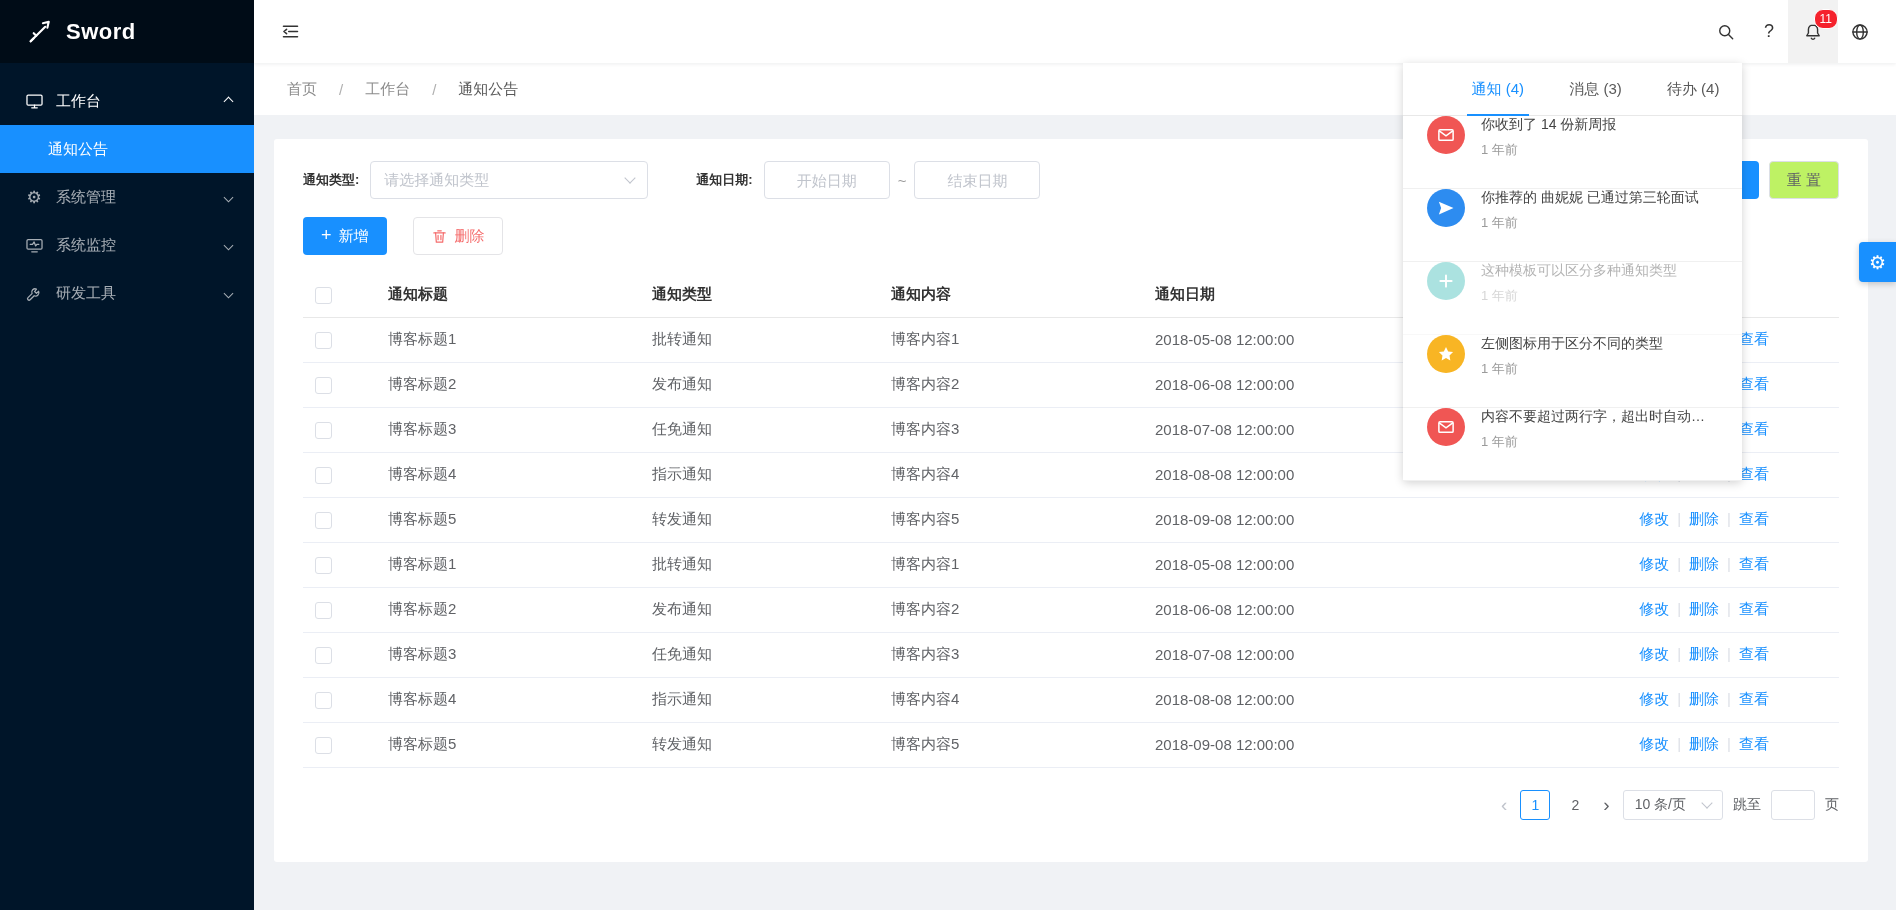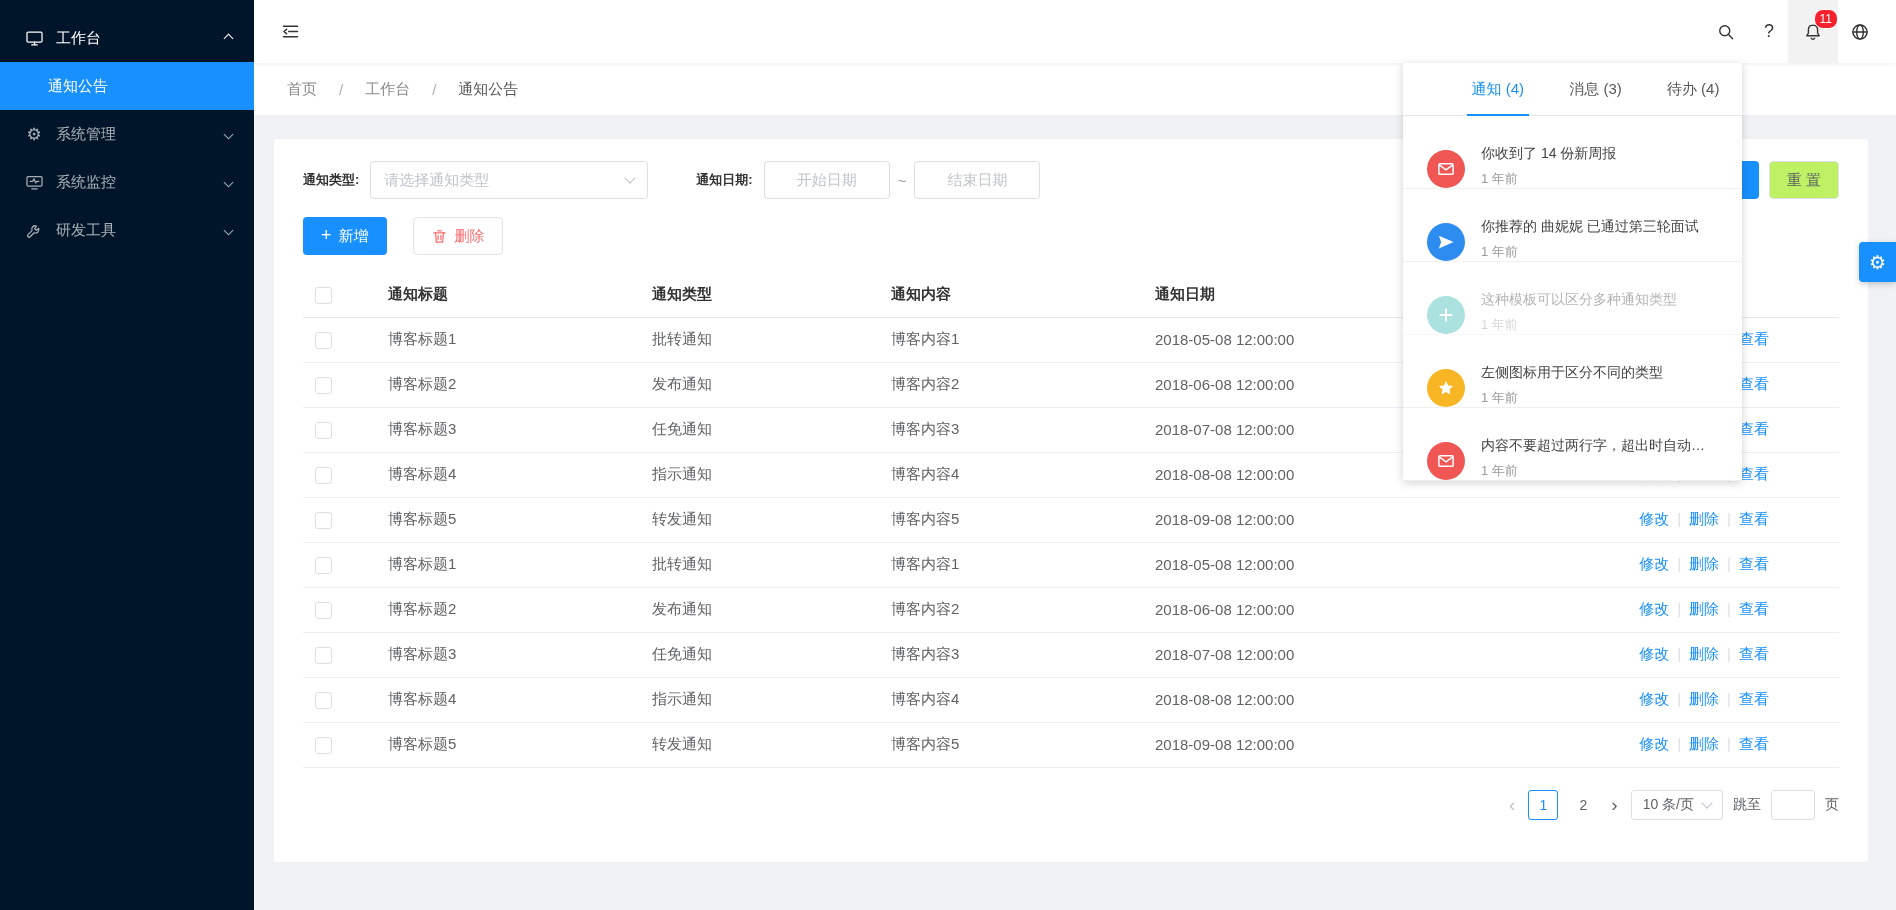--- a/index.html
+++ b/index.html
@@ -57,21 +57,21 @@
   
   .filters { display:flex; align-items:center; margin-top:2px; }
   .f-label { font-size:13px; font-weight:bold; color:#333; margin-right:11px; white-space:nowrap; }
   .f-group { display:flex; align-items:center; }
   .f-group + .f-group { margin-left:48px; }
   .select-box { width:278px; height:38px; border:1px solid #dcdfe6; border-radius:4px; background:#fff; display:flex; align-items:center; padding:0 13px; cursor:pointer; }
   .select-placeholder { color:#c0c4cc; font-size:15px; flex:1; }
   .sel-chev { width:8px; height:8px; border-right:1.5px solid #c0c4cc; border-bottom:1.5px solid #c0c4cc; transform:rotate(45deg); margin-top:-4px; }
   .text-input { width:268px; height:38px; border:1px solid #dcdfe6; border-radius:4px; padding:0 13px; font-size:15px; color:#606266; font-family:"Liberation Sans",sans-serif; outline:none; }
   .text-input::placeholder { color:#c0c4cc; }
-  .date-input { width:126px; height:38px; border:1px solid #dcdfe6; border-radius:4px; font-size:15px; text-align:center; color:#c2410c; font-family:Liberation Serif, serif; outline:none; }
+  .date-input { width:126px; height:38px; border:1px solid #dcdfe6; border-radius:4px; font-size:15px; text-align:center; color:#c2410c; font-family:Liberation Sans, sans-serif; outline:none; }
   .date-input::placeholder { color:#c0c4cc; }
   .date-sep { margin:0 8px; color:#9a9a9a; font-size:15px; }
   .filter-btns { margin-left:auto; display:flex; gap:10px; }
 
   .btn { height:38px; border-radius:4px; font-size:15px; display:inline-flex; align-items:center; justify-content:center; padding:0 17px; cursor:pointer; border:1px solid transparent; white-space:nowrap; gap:7px; font-family:"Liberation Sans",sans-serif; }
   .btn-primary { background:#1890ff; color:#fff; }
   .btn-default { background:#bef264; border-color:#dcdfe6; color:#606266; }
   .btn-danger { background:#fff; border-color:#e4e4e7; color:#f56c6c; }
   .btn-danger svg { width:17px; height:17px; stroke:#f56c6c; fill:none; stroke-width:1.7; stroke-linecap:round; stroke-linejoin:round; }
   .plus-glyph { font-size:18px; line-height:1; margin-top:-2px; }
@@ -93,47 +93,58 @@
   .acts a { color:#1890ff; text-decoration:none; cursor:pointer; font-size:15px; }
   .acts a:not(:first-child)::before { content:"|"; color:#dcdfe6; margin:0 8px; display:inline-block; }
 
   
   .pagination { display:flex; justify-content:flex-end; align-items:center; margin-top:22px; gap:10px; font-size:14px; color:#606266; }
   .pg-arrow { font-size:19px; cursor:pointer; padding:0 3px; }
   .pg-arrow.prev { color:#c0c4cc; }
   .pg-arrow.next { color:#606266; }
   .pg-num { min-width:30px; height:30px; display:flex; align-items:center; justify-content:center; cursor:pointer; }
   .pg-num.active { border:1px solid #1890ff; color:#1890ff; border-radius:3px; }
-  .pg-size { height:30px; border:1px solid #dcdfe6; border-radius:3px; display:flex; align-items:center; padding:0 11px; gap:9px; color:#606266; cursor:pointer; background:#fff; }
+  .pg-size { height:30px; border:1px solid #dcdfe6; border-radius:3px; display:flex; align-items:center; padding:0 11px; gap:17px; color:#606266; cursor:pointer; background:#fff; }
   .pg-size .sel-chev { margin-top:-3px; }
   .jump-label, .page-unit { color:#606266; }
   .jump-input { width:44px; height:30px; border:1px solid #dcdfe6; border-radius:3px; outline:none; text-align:center; font-family:"Liberation Sans",sans-serif; }
 
   
   .notice-panel { position:absolute; left:1403px; top:63px; width:339px; background:#fff; box-shadow:0 2px 10px rgba(0,0,0,.18); z-index:100; border-radius:0 0 4px 4px; }
   .notice-tabs { display:flex; height:53px; border-bottom:1px solid #e8e8e8; }
   .notice-tab { flex:1; display:flex; align-items:center; justify-content:center; font-size:15px; color:#595959; cursor:pointer; position:relative; }
   .notice-tab.active { color:#1890ff;margin-left:46px; }
   .notice-tab.active::after { content:""; position:absolute; bottom:-1px; left:50%; transform:translateX(-50%); width:62px; height:2px; background:#1890ff; }
-  .notice-item { height:73px; display:flex; align-items:flex-end; padding:0 24px; border-bottom:1px solid #f0f0f0; cursor:pointer; background:#fff; }
+  .notice-item { height:73px; display:flex; align-items:flex-start; padding:0 24px; border-bottom:1px solid #f0f0f0; cursor:pointer; background:#fff; }
   .notice-item.read { opacity:.4; }
   .n-avatar { width:38px; height:38px; border-radius:50%; display:flex; align-items:center; justify-content:center; margin-right:16px; flex:none; }
   .n-avatar svg { width:18px; height:18px; }
   .n-body { display:flex; flex-direction:column; gap:7px; min-width:0; }
   .n-title { font-size:14px; color:#434343; white-space:nowrap; overflow:hidden; text-overflow:ellipsis; }
   .n-time { font-size:13px; color:#9b9b9b; }
   .notice-footer { height:46px; display:flex; align-items:center; justify-content:center; font-size:15px; color:#434343; cursor:pointer; }
 
   
   .setting-btn { position:absolute; right:0; top:242px; width:37px; height:40px; background:#1890ff; color:#fff; border-radius:4px 0 0 4px; display:flex; align-items:center; justify-content:center; font-size:19px; cursor:pointer; z-index:50; box-shadow:0 2px 6px rgba(0,0,0,.2); }
 </style>
 </head>
 <body>
 
 <aside class="sidebar">
+  <div class="logo-bar">
+    <span class="logo-icon">
+      <svg viewBox="0 0 24 24" fill="none" stroke="#fff" stroke-width="1.8" stroke-linecap="round" stroke-linejoin="round">
+        <path d="M4 20L16.5 7.5"></path>
+          <path d="M14.5 4.5l5-1.2-1.2 5"></path>
+          <path d="M8.8 15.2l-2.2-2.2"></path>
+          <path d="M6.6 17.4L4 20"></path>
+      </svg>
+    </span>
+    <span class="logo-text">Sword</span>
+  </div>
   <nav class="menu">
     <div class="menu-item open">
       <span class="mi-icon">
         <svg viewBox="0 0 24 24">
             <rect x="2.5" y="4" width="19" height="12.5" rx="1.5"></rect>
             <path d="M8.5 20h7M12 16.5V20"></path>
           </svg>
       </span>
       <span>工作台</span>
       <span class="chev up"></span>

